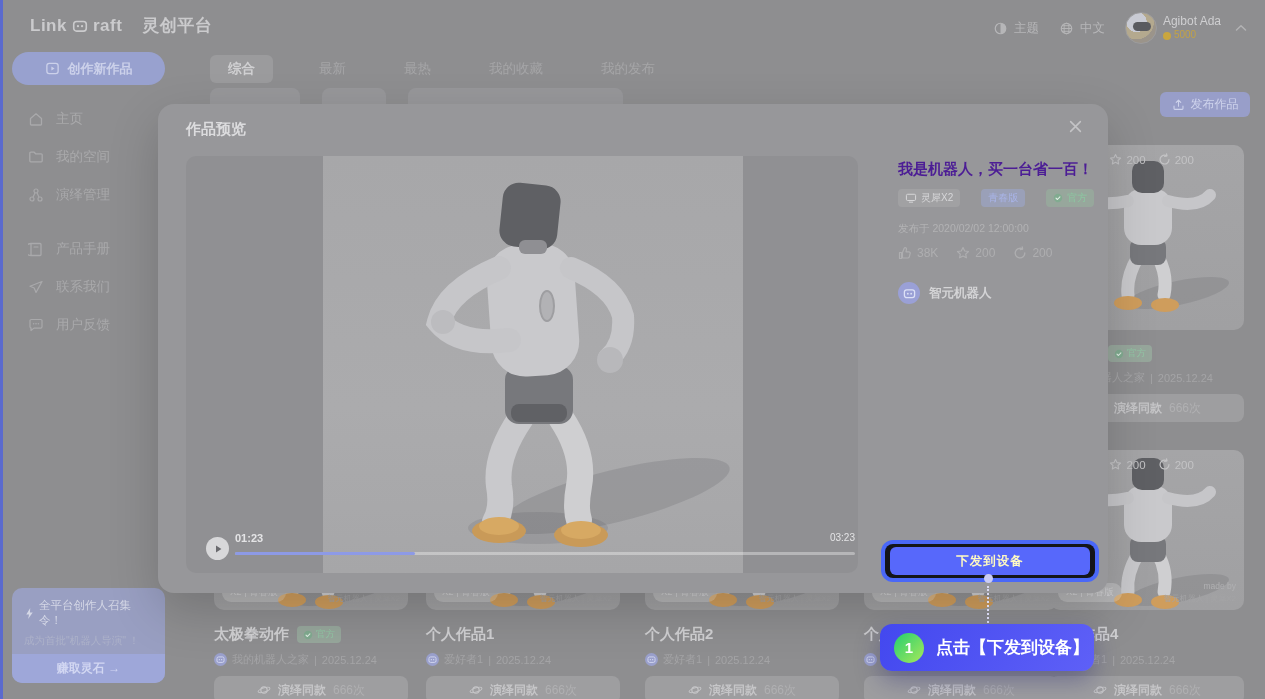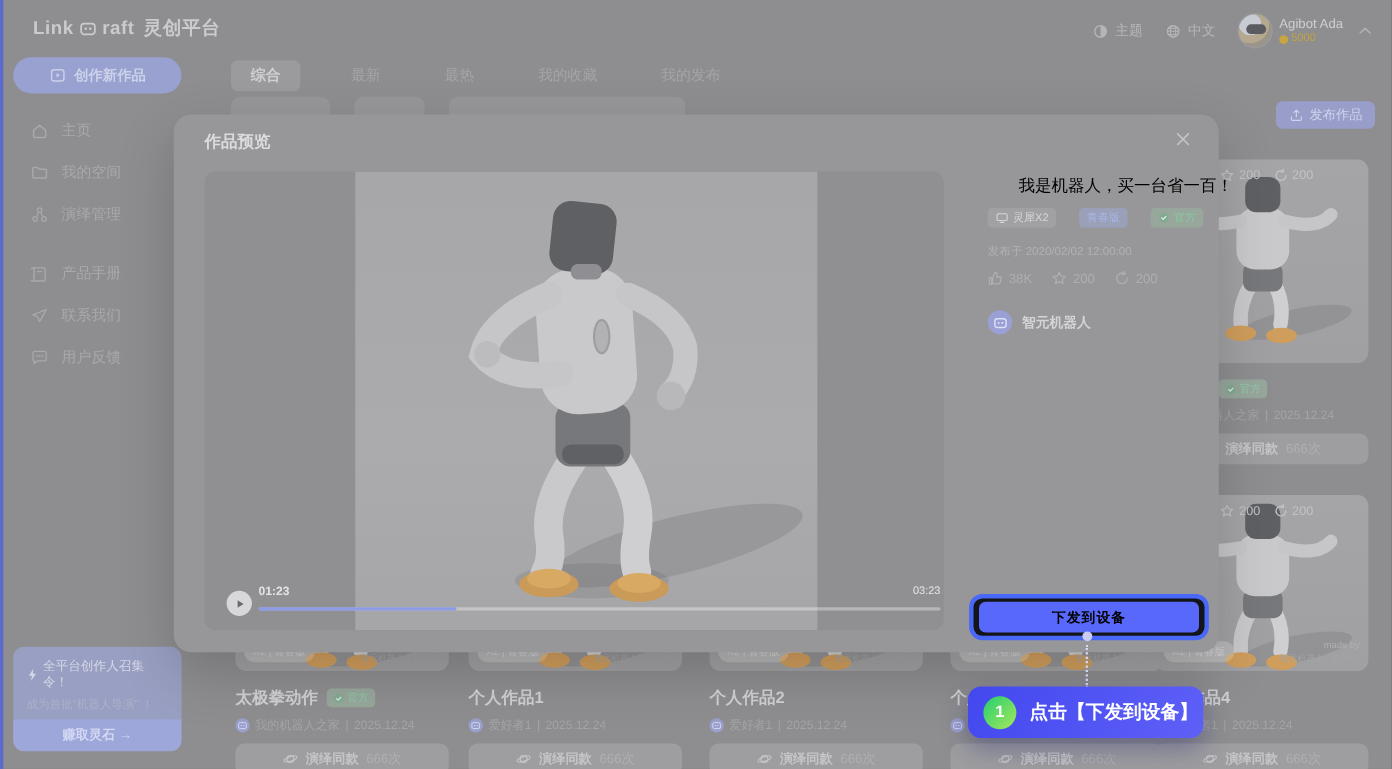--- a/index.html
+++ b/index.html
@@ -8,21 +8,21 @@
     position:relative; width:1265px; height:699px; overflow:hidden;
     background:#8e8e90; font-family:"Liberation Sans","DejaVu Sans",sans-serif;
     color:#b0b0b2;
   }
   .abs { position:absolute; }
   .edge-strip { position:absolute; left:0; top:0; width:3px; height:699px; background:#5b6ace; z-index:40; }
 
   
   .logo { left:30px; top:14px; display:flex; align-items:center; gap:4px; font-size:17px; font-weight:bold; color:#cbcbcd; letter-spacing:.5px; }
   .logo .face-ic { color:#cbcbcd; margin:0 1px; }
-  .logo .cn { margin-left:4px; }
+  .logo .cn { margin-left:16px; }
   .header-right { right:18px; top:0; height:56px; display:flex; align-items:center; gap:20px; }
   .hitem { display:flex; align-items:center; gap:6px; font-size:12.5px; color:#b6b6b8; cursor:default; }
   .avatar {
     width:32px; height:32px; border-radius:50%;
     background:radial-gradient(circle at 35% 30%, #c9cbd4 0 35%, #b4a98e 36% 60%, #9b948a 61% 100%);
     position:relative; overflow:hidden; border:1px solid #9c9c9e;
   }
   .avatar::after{ content:""; position:absolute; left:7px; top:9px; width:18px; height:9px; border-radius:5px; background:#5a5b60; }
   .user-meta { display:flex; flex-direction:column; line-height:1.25; }
   .user-name { font-size:12px; color:#cfcfd1; }
@@ -107,39 +107,39 @@
     position:absolute; left:137px; top:0; width:420px; height:417px;
     background:linear-gradient(180deg,#a7a7a9 0%,#ababad 60%,#a6a6a8 100%);
   }
   .play-btn { position:absolute; left:20px; top:381px; width:23px; height:23px; border-radius:50%; background:#d8d8da; display:flex; align-items:center; justify-content:center; cursor:pointer; }
   .t-cur { position:absolute; left:49px; top:376px; font-size:11px; font-weight:bold; color:#e4e4e6; }
   .t-tot { position:absolute; right:3px; top:376px; font-size:10px; font-weight:normal; color:#e4e4e6; }
   .track { position:absolute; left:49px; right:3px; top:396px; height:3px; border-radius:2px; background:rgba(255,255,255,.34); cursor:pointer; }
   .track-fill { height:100%; border-radius:2px; background:#8d9ae6; }
 
   .details { position:absolute; left:740px; top:56px; width:210px; }
-  .d-title { font-size:15px; font-weight:normal; color:#000000; white-space:nowrap;margin-left:28px; }
+  .d-title { font-size:15px; font-weight:bold; color:#4c1d95; white-space:nowrap; }
   .d-tags { margin-top:10px; display:flex; gap:21px; align-items:center; }
   .tagp { height:18px; border-radius:4px; font-size:10px; display:flex; align-items:center; gap:4px; padding:0 7px; }
   .tag-dev { background:#a1a1a3; color:#d6d6d8; }
   .tag-ed  { background:#9aa0b8; color:#a9b4e8; }
   .tag-of  { background:#97a79c; color:#8cc7a1; }
   .d-date { margin-top:15px; font-size:10.5px; color:#b2b2b4; }
   .d-stats { margin-top:10px; display:flex; gap:18px; font-size:12px; color:#aeaeb0; }
   .dstat { display:flex; gap:5px; align-items:center; }
   .d-author { margin-top:22px; display:flex; align-items:center; gap:9px; }
   .d-ava { width:22px; height:22px; border-radius:50%; background:#9aa0d6; color:#dde1f6; display:flex; align-items:center; justify-content:center; }
   .d-author-name { font-size:12.5px; font-weight:bold; color:#d4d4d6; }
 
   
   .hl-ring { left:881px; top:540px; width:218px; height:42px; border-radius:12px; background:#4a68f8; z-index:30; padding:4px; }
   .hl-black { width:100%; height:100%; border-radius:8px; background:#141519; padding:3px 5px; }
   .action-btn {
     width:100%; height:100%; border:none; border-radius:6px; background:#5768fb;
-    color:#000000; font-size:12.5px; font-weight:bold; cursor:pointer; letter-spacing:1px;
+    color:#fef9c3; font-size:12.5px; font-weight:bold; cursor:pointer; letter-spacing:1px;
   }
   .hl-dot { left:984px; top:574px; width:9px; height:9px; border-radius:50%; background:#caccf4; z-index:31; }
   .hl-dash { left:987px; top:586px; height:40px; width:0; border-left:2px dotted #dadaf2; z-index:31; }
   .tour-tip {
     left:880px; top:624px; width:214px; height:47px; border-radius:12px; z-index:32;
     background:linear-gradient(120deg,#4348ef,#5e60f7);
     box-shadow:0 10px 24px rgba(30,30,110,.35);
     display:flex; align-items:center; gap:12px; padding:0 14px;
   }
   .tour-step {

